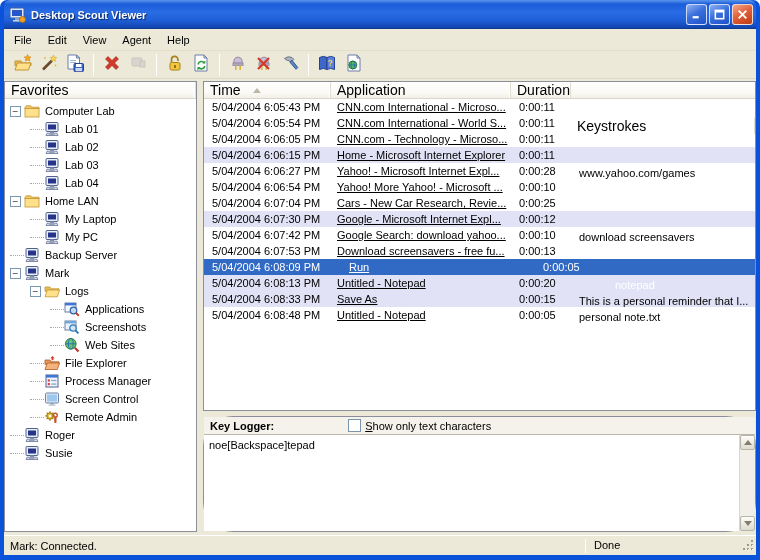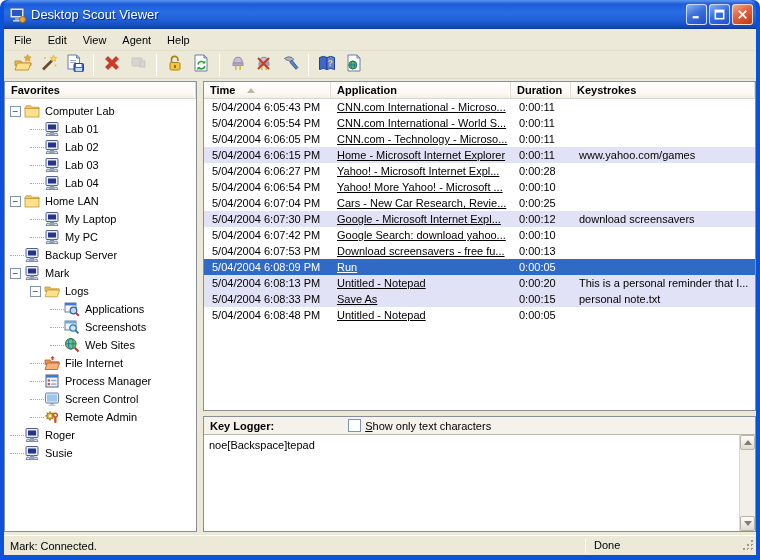--- a/index.html
+++ b/index.html
@@ -5,21 +5,21 @@
   * { margin:0; padding:0; box-sizing:border-box; }
   html,body { width:760px; height:560px; overflow:hidden; font-family:"Liberation Sans", sans-serif; }
   .window { position:absolute; inset:0; background:#0b52da; padding:0 4px 5px 4px;
             display:flex; flex-direction:column; border-radius:7px 7px 0 0; }
 
   
   .titlebar { height:29px; flex:0 0 29px; display:flex; align-items:center; padding:0 3px 0 5px;
     border-radius:6px 6px 0 0;
     background:linear-gradient(180deg,#5a96ec 0%, #1b5cd9 14%, #2a6ce4 42%, #1f5fd8 70%, #1244ad 96%, #0b337e 100%); }
   .title-icon { width:18px; height:18px; margin-right:4px; }
-  .title-text { flex:1; color:#fff; font-weight:normal; font-size:13px; text-shadow:1px 1px 1px rgba(5,30,90,.9); }
+  .title-text { flex:1; color:#fff; font-weight:bold; font-size:11px; text-shadow:1px 1px 1px rgba(5,30,90,.9); }
   .winbtns { display:flex; gap:2px; }
   .winbtn { width:21px; height:21px; border-radius:3px; border:1px solid rgba(255,255,255,.75);
     display:flex; align-items:center; justify-content:center;
     background:linear-gradient(150deg,#8fb2f2 0%, #3a6fdd 45%, #1e51c8 100%); }
   .winbtn.close { background:linear-gradient(150deg,#f3a78c 0%, #e2623c 45%, #bc3a14 100%); }
   .winbtn svg { width:11px; height:11px; }
 
   
   .menubar { height:22px; flex:0 0 22px; background:#ece9d8; display:flex; align-items:center;
              padding-left:2px; border-bottom:1px solid #e2dfcd; }
@@ -34,21 +34,21 @@
   .tb-sep { width:1px; height:22px; background:#b8b4a4; border-right:1px solid #ffffff; margin:0 5px; }
 
   
   .content { flex:1; display:flex; background:#ece9d8; padding:2px 0 3px 0; min-height:0; }
   .panel { background:#fff; border:1px solid #8a8e99; display:flex; flex-direction:column; min-height:0; }
   .left-panel { width:193px; flex:0 0 193px; }
   .v-splitter { width:6px; flex:0 0 6px; }
   .right-panel { flex:1; display:flex; flex-direction:column; min-width:0; min-height:0; }
 
   .col-header { height:17px; flex:0 0 17px; background:linear-gradient(180deg,#ffffff 0%, #faf9f4 70%, #f1efe6 100%);
-    border-bottom:1px solid #d8d6ca; display:flex; font-size:11px; font-weight:bold; }
+    border-bottom:1px solid #d8d6ca; display:flex; font-size:14px; font-weight:normal; }
   .col-header .hcell { height:100%; display:flex; align-items:center; padding:0 6px;
     border-right:1px solid #e0ded2; box-shadow:inset -1px 0 0 #fff; overflow:hidden; white-space:nowrap; }
   .sort-arrow { width:0; height:0; border-left:4px solid transparent; border-right:4px solid transparent;
     border-bottom:5px solid #bcb8a8; margin-left:12px; }
 
   
   .tree { flex:1; overflow:hidden; padding:3px 0 0 5px; }
   .tree-row { height:18px; display:flex; align-items:center; font-size:11px; white-space:nowrap; }
   .indent { flex:0 0 auto; }
   .expander { flex:0 0 11px; width:11px; height:11px; border:1px solid #7c98b0; background:#fff;
@@ -56,32 +56,32 @@
   .stub { flex:0 0 14px; width:14px; height:1px; border-top:1px dotted #a8a8a8; }
   .tree-icon { flex:0 0 16px; width:16px; height:16px; margin-right:5px; }
   .tree-icon svg { width:16px; height:16px; }
   .tree-label { overflow:hidden; }
 
   
   .table-area { height:330px; flex:0 0 330px; }
   .c0 { width:127px; flex:0 0 127px; }
   .c1 { width:180px; flex:0 0 180px; }
   .c2 { width:60px;  flex:0 0 60px; }
-  .c3 { flex:1; min-width:0; }
+  .c3 { flex:1; min-width:0;margin-top:36px; }
   .lv-rows { flex:1; overflow:hidden; }
   .lv-row { height:16px; display:flex; align-items:center; font-size:11px; }
   .lv-row .cell { padding:0 4px 0 8px; overflow:hidden; white-space:nowrap; }
   .lv-row .cell.c1 { padding-left:6px;text-decoration:underline; }
   .lv-row.highlight { background:#e2e2f6; }
-  .lv-row.selected { background:#316ac5; color:#fff; }
+  .lv-row.selected { background:#316ac5; color:#fff;gap:12px; }
 
   .h-splitter { height:5px; flex:0 0 5px; background:#ece9d8; }
 
   
-  .kl-wrap { flex:1; min-height:0; }
+  .kl-wrap { flex:1; min-height:0;border-radius:30px; }
   .kl-bar { height:18px; flex:0 0 18px; background:#f4f2ea; border-bottom:1px solid #b9b6aa;
     display:flex; align-items:center; font-size:11px; padding-left:6px; }
   .kl-label { font-weight:bold; }
   .kl-checkbox { width:13px; height:13px; background:#fff; border:1px solid #7a96af; margin:0 4px 0 74px; flex:0 0 13px; }
   .kl-text { flex:1; position:relative; background:#fff; min-height:0; }
   .kl-content { font-size:11px; padding:4px 20px 0 5px; white-space:pre-wrap; }
   .kl-scrollbar { position:absolute; top:0; right:0; bottom:0; width:16px; background:#f1efe7;
     border-left:1px solid #dcd9cc; display:flex; flex-direction:column; justify-content:space-between; }
   .sb-btn { height:15px; background:linear-gradient(180deg,#fdfdfc,#dedbd0); border:1px solid #b9b5a6;
     border-radius:2px; display:flex; align-items:center; justify-content:center; }
@@ -405,21 +405,21 @@
             <span class="tree-label">Web Sites</span>
           </div>
           <div class="tree-row">
             <span class="indent" style="width: 20px;"></span>
             <span class="stub"></span>
             <span class="tree-icon"><svg viewBox="0 0 16 16">
                 <path d="M1 5 h5 l1 1.8 h8 v2.5 H1z" fill="#e8975e" stroke="#b05a20" stroke-width="0.8"></path>
                 <path d="M1 14.5 L3.2 8 h12.3 l-2.2 6.5z" fill="#f6b27c" stroke="#b05a20" stroke-width="0.8"></path>
                 <path d="M8.5 1 l2.2 2.2 h-1.3 v2 H7.6 v-2 H6.3z" fill="#d63b2f"></path>
               </svg></span>
-            <span class="tree-label">File Internet</span>
+            <span class="tree-label">File Explorer</span>
           </div>
           <div class="tree-row">
             <span class="indent" style="width: 20px;"></span>
             <span class="stub"></span>
             <span class="tree-icon"><svg viewBox="0 0 16 16">
                 <rect x="2" y="2" width="12" height="12" fill="#f4f7fb" stroke="#51618c"></rect>
                 <rect x="2" y="2" width="12" height="2.6" fill="#3f77d6"></rect>
                 <rect x="3.7" y="6.4" width="2.2" height="2.2" fill="#d64541"></rect>
                 <rect x="3.7" y="10" width="2.2" height="2.2" fill="#d64541"></rect>
                 <rect x="7.2" y="6.8" width="5.2" height="1.4" fill="#8fa8cf"></rect>
@@ -554,20 +554,21 @@
             <div class="lv-row">
               <span class="cell c0">5/04/2004 6:07:53 PM</span>
               <span class="cell c1">Download screensavers - free fu...</span>
               <span class="cell c2">0:00:13</span>
               <span class="cell c3"></span>
             </div>
             <div class="lv-row selected">
               <span class="cell c0">5/04/2004 6:08:09 PM</span>
               <span class="cell c1">Run</span>
               <span class="cell c2">0:00:05</span>
+              <span class="cell c3">notepad</span>
             </div>
             <div class="lv-row highlight">
               <span class="cell c0">5/04/2004 6:08:13 PM</span>
               <span class="cell c1">Untitled - Notepad</span>
               <span class="cell c2">0:00:20</span>
               <span class="cell c3">This is a personal reminder that I...</span>
             </div>
             <div class="lv-row highlight">
               <span class="cell c0">5/04/2004 6:08:33 PM</span>
               <span class="cell c1">Save As</span>

